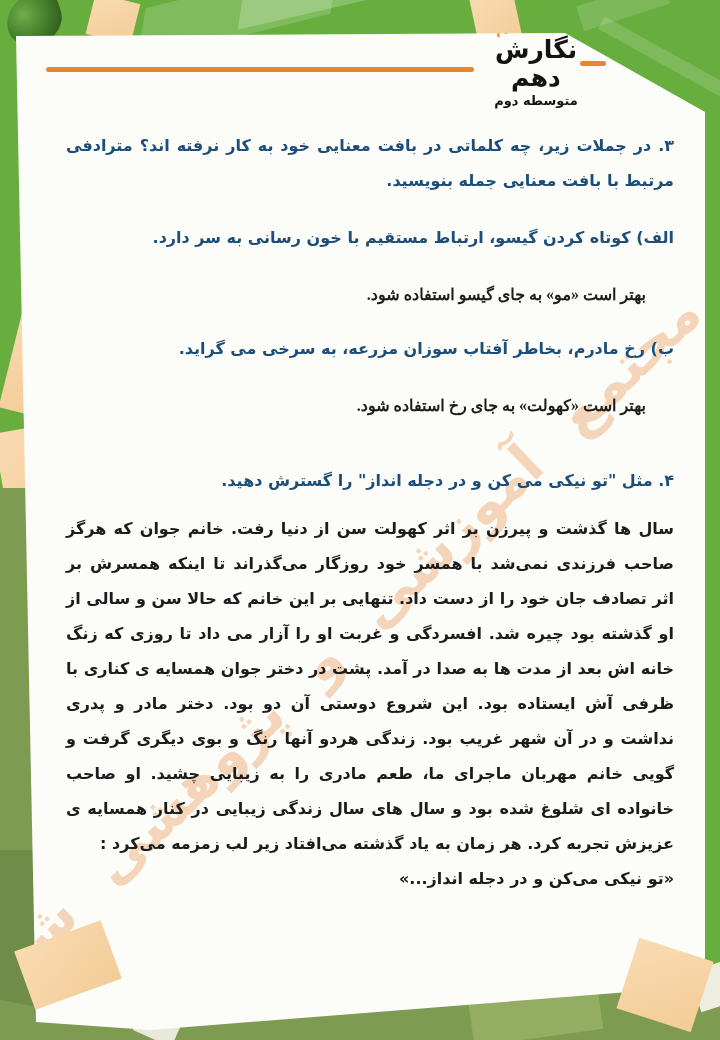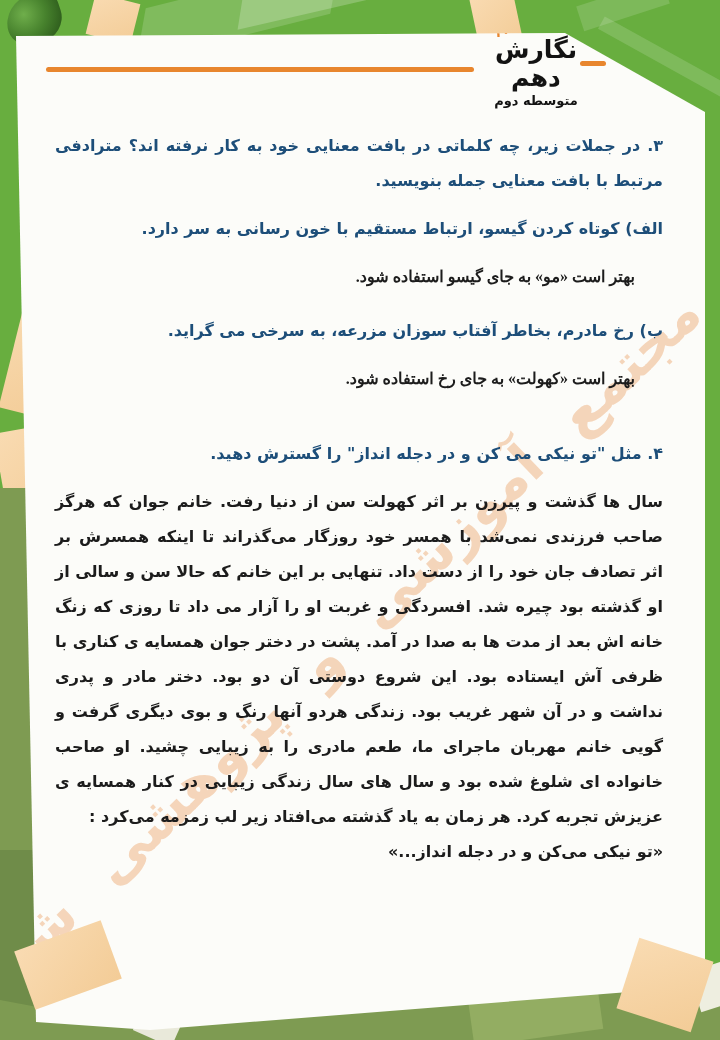--- a/index.html
+++ b/index.html
@@ -55,25 +55,25 @@
   .logo-title{font-size:25px;font-weight:bold;line-height:28px;letter-spacing:-1px;}
   .logo-num{position:absolute;left:16px;top:-11px;font-size:13px;font-weight:bold;
     color:#e8862e;letter-spacing:1px;}
   .logo-sub{font-size:13px;font-weight:bold;letter-spacing:1px;margin-top:1px;}
   .rule-left{position:absolute;left:36px;top:39px;width:428px;height:5px;
     background:#e8862e;border-radius:3px;z-index:2;}
   .dash-right{position:absolute;left:570px;top:33px;width:26px;height:5px;
     background:#e8862e;border-radius:3px;z-index:2;}
 
   
-  .content{position:absolute;left:45px;top:100px;width:608px;z-index:1;direction:rtl;
+  .content{position:absolute;left:56px;top:100px;width:608px;z-index:1;direction:rtl;
     text-align:justify;font-size:16px;font-weight:bold;line-height:35px;color:#1c1c1c;}
   .blue{color:#1d4e79;}
   .ans{padding-right:28px;font-family:Liberation Serif, serif;}
-  .mt-a{margin-top:13px;} .mt-b{margin-top:19px;}
+  .mt-a{margin-top:22px;} .mt-b{margin-top:19px;}
   .q4{margin-top:40px;margin-bottom:13px;}
   .story{text-align:justify;}
   .quote{margin-top:0;}
 </style>
 </head>
 <body>
 
 <div class="abs leaf"></div>
 <div class="abs stripe1"></div>
 <div class="abs stripe2"></div>

